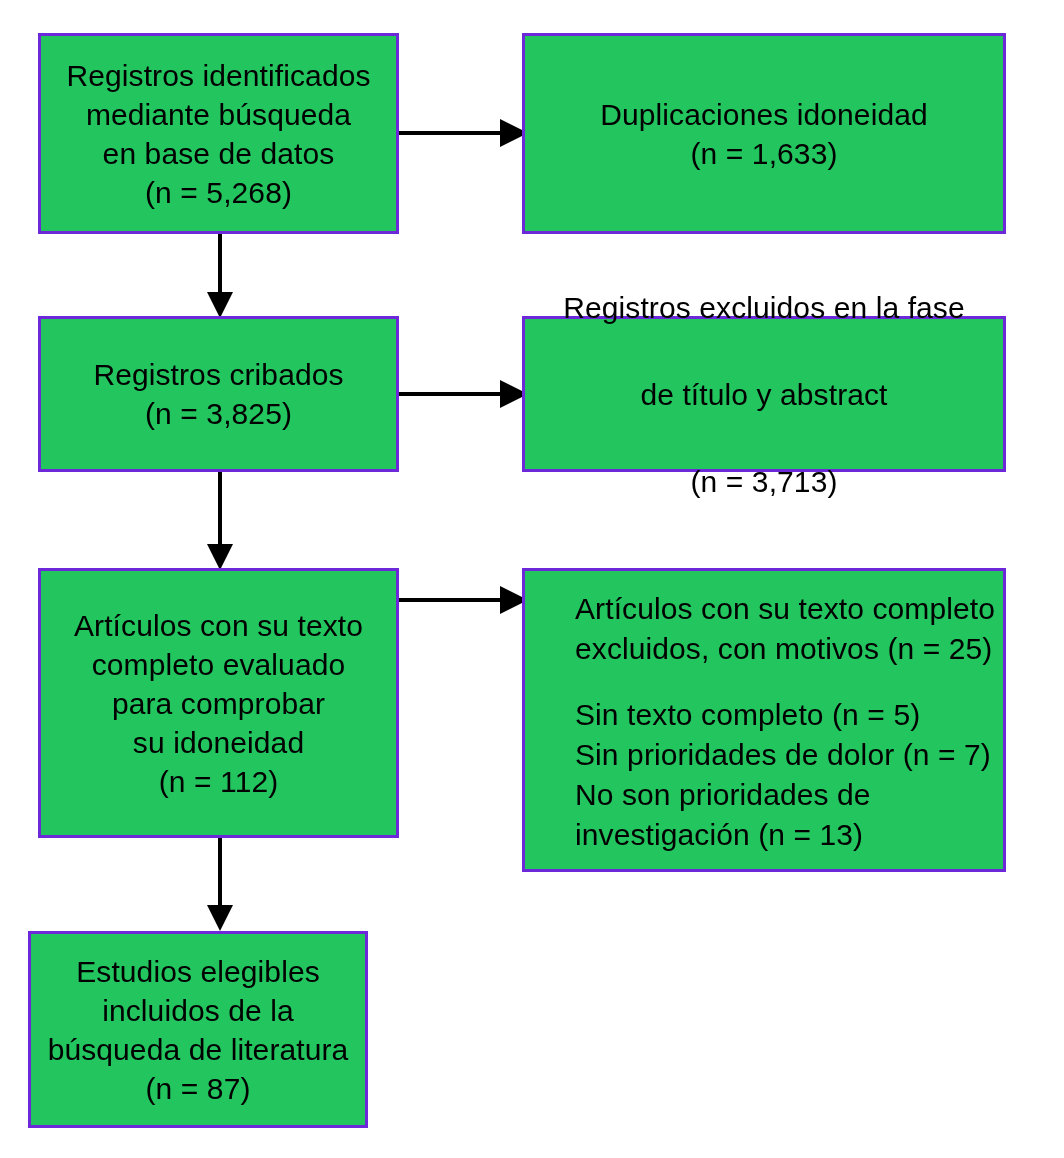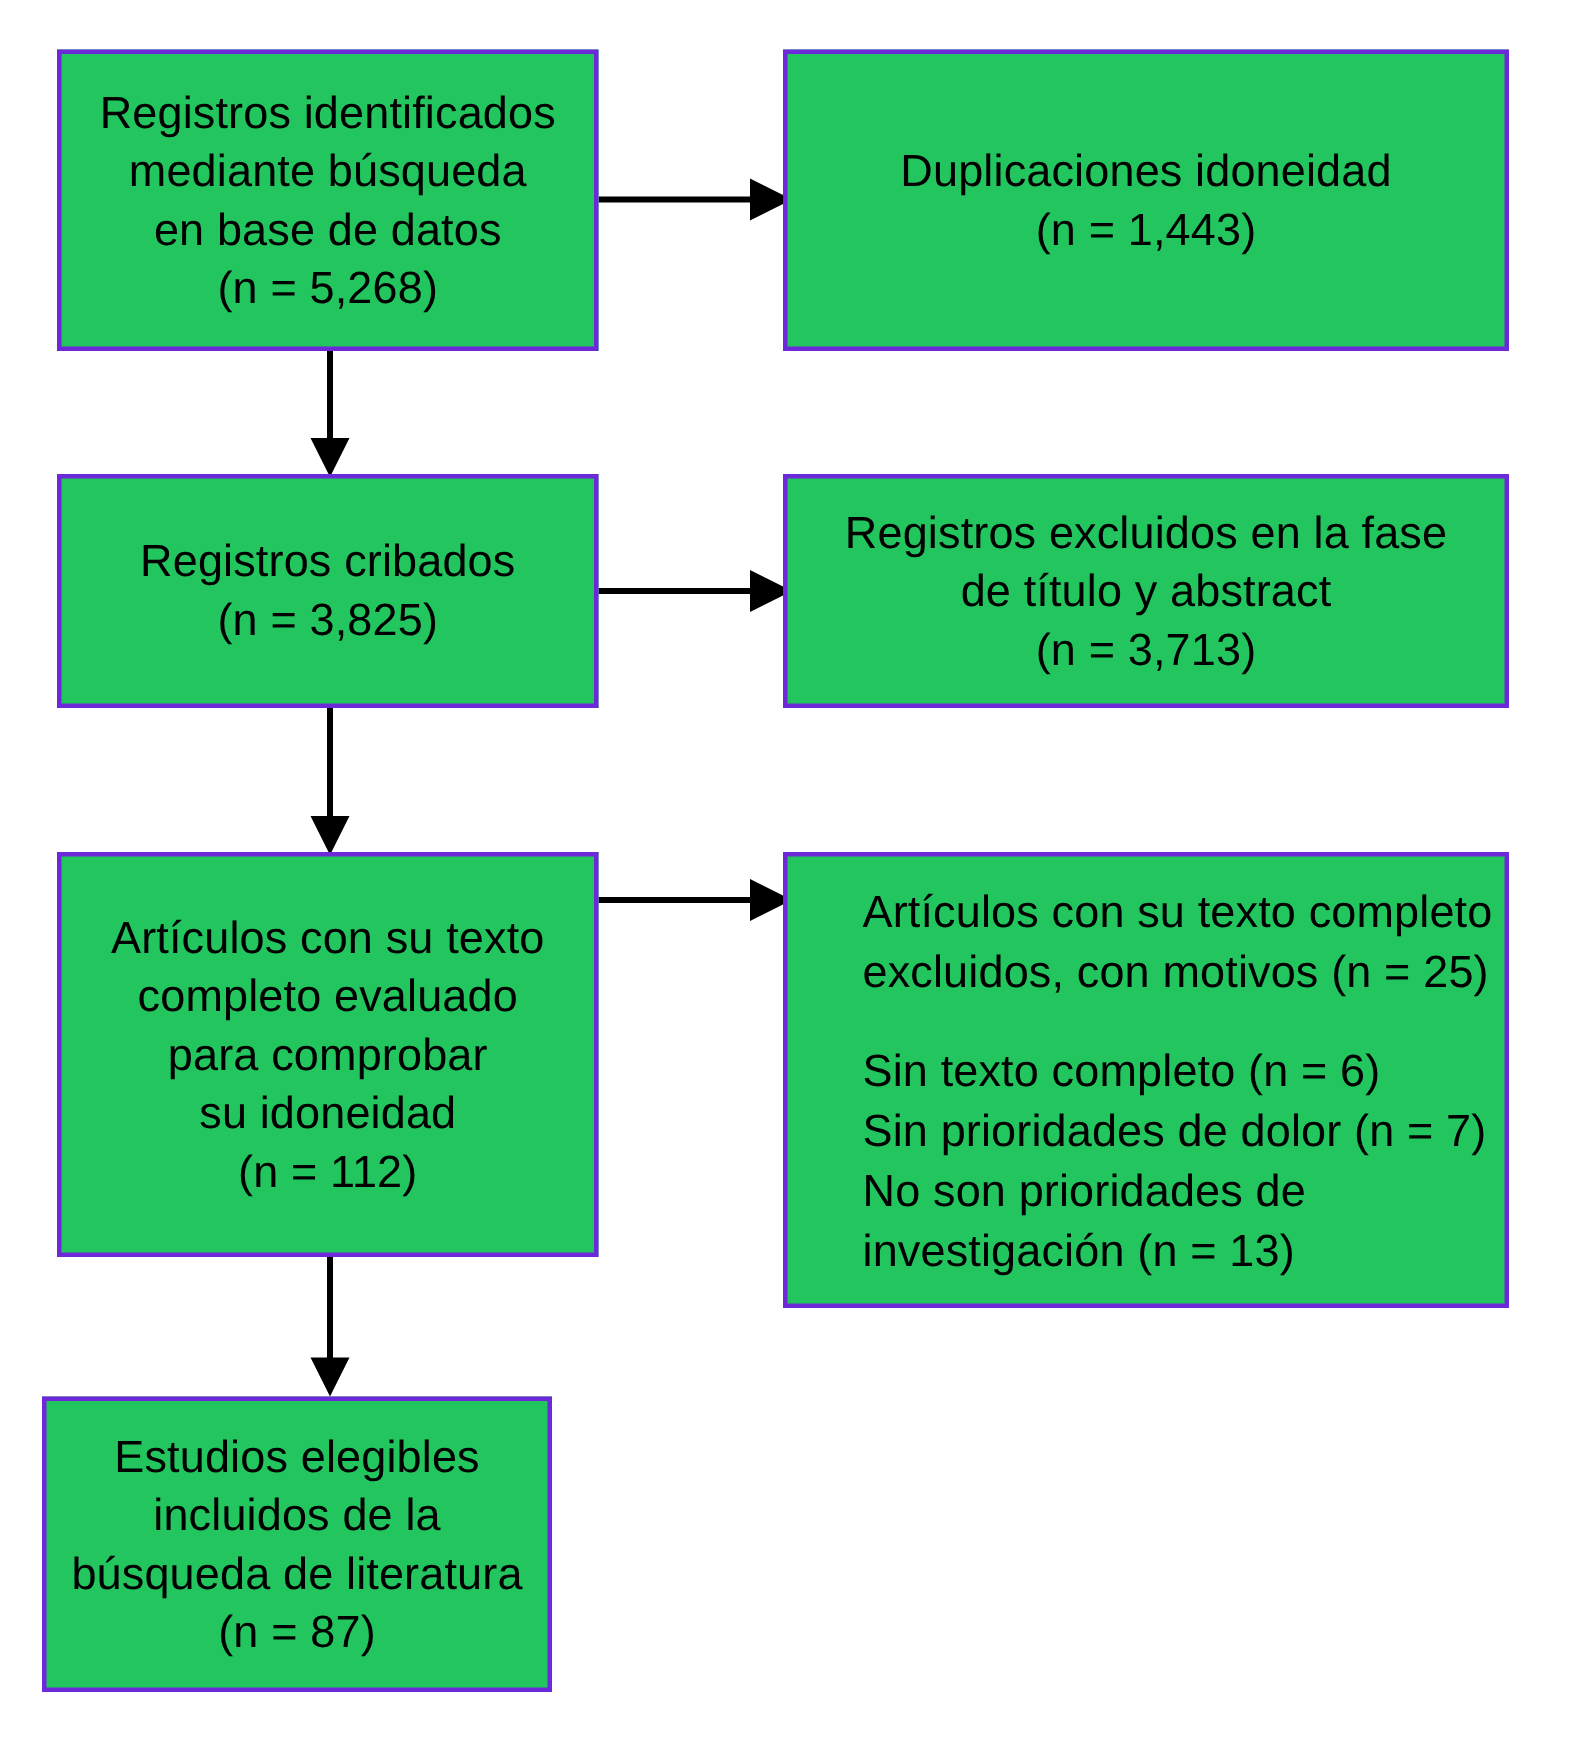--- a/index.html
+++ b/index.html
@@ -102,47 +102,47 @@
 
   <div class="flow-box center" style="left:38px; top:33px; width:361px; height:201px;">
     <div class="box-line">Registros identificados</div>
     <div class="box-line">mediante búsqueda</div>
     <div class="box-line">en base de datos</div>
     <div class="box-line">(n = 5,268)</div>
   </div>
 
   <div class="flow-box center" style="left:522px; top:33px; width:484px; height:201px;">
     <div class="box-line">Duplicaciones idoneidad</div>
-    <div class="box-line">(n = 1,443)</div>
+    <div class="box-line">(n = 1,633)</div>
   </div>
 
   <div class="flow-box center" style="left:38px; top:316px; width:361px; height:156px;">
     <div class="box-line">Registros cribados</div>
     <div class="box-line">(n = 3,825)</div>
   </div>
 
-  <div class="flow-box center" style="left:522px; top:316px; width:484px; height:156px;">
+  <div class="flow-box center" style="left:522px; top:316px; width:484px; height:156px;gap:48px;">
     <div class="box-line">Registros excluidos en la fase</div>
     <div class="box-line">de título y abstract</div>
     <div class="box-line">(n = 3,713)</div>
   </div>
 
   <div class="flow-box center" style="left:38px; top:568px; width:361px; height:270px;">
     <div class="box-line">Artículos con su texto</div>
     <div class="box-line">completo evaluado</div>
     <div class="box-line">para comprobar</div>
     <div class="box-line">su idoneidad</div>
     <div class="box-line">(n = 112)</div>
   </div>
 
   <div class="flow-box leftalign" style="left:522px; top:568px; width:484px; height:304px;">
     <div class="box-line">Artículos con su texto completo</div>
     <div class="box-line">excluidos, con motivos (n = 25)</div>
     <div class="box-line spacer-line"></div>
-    <div class="box-line">Sin texto completo (n = 6)</div>
+    <div class="box-line">Sin texto completo (n = 5)</div>
     <div class="box-line">Sin prioridades de dolor (n = 7)</div>
     <div class="box-line">No son prioridades de</div>
     <div class="box-line">investigación (n = 13)</div>
   </div>
 
   <div class="flow-box center" style="left:28px; top:931px; width:340px; height:197px;">
     <div class="box-line">Estudios elegibles</div>
     <div class="box-line">incluidos de la</div>
     <div class="box-line">búsqueda de literatura</div>
     <div class="box-line">(n = 87)</div>

